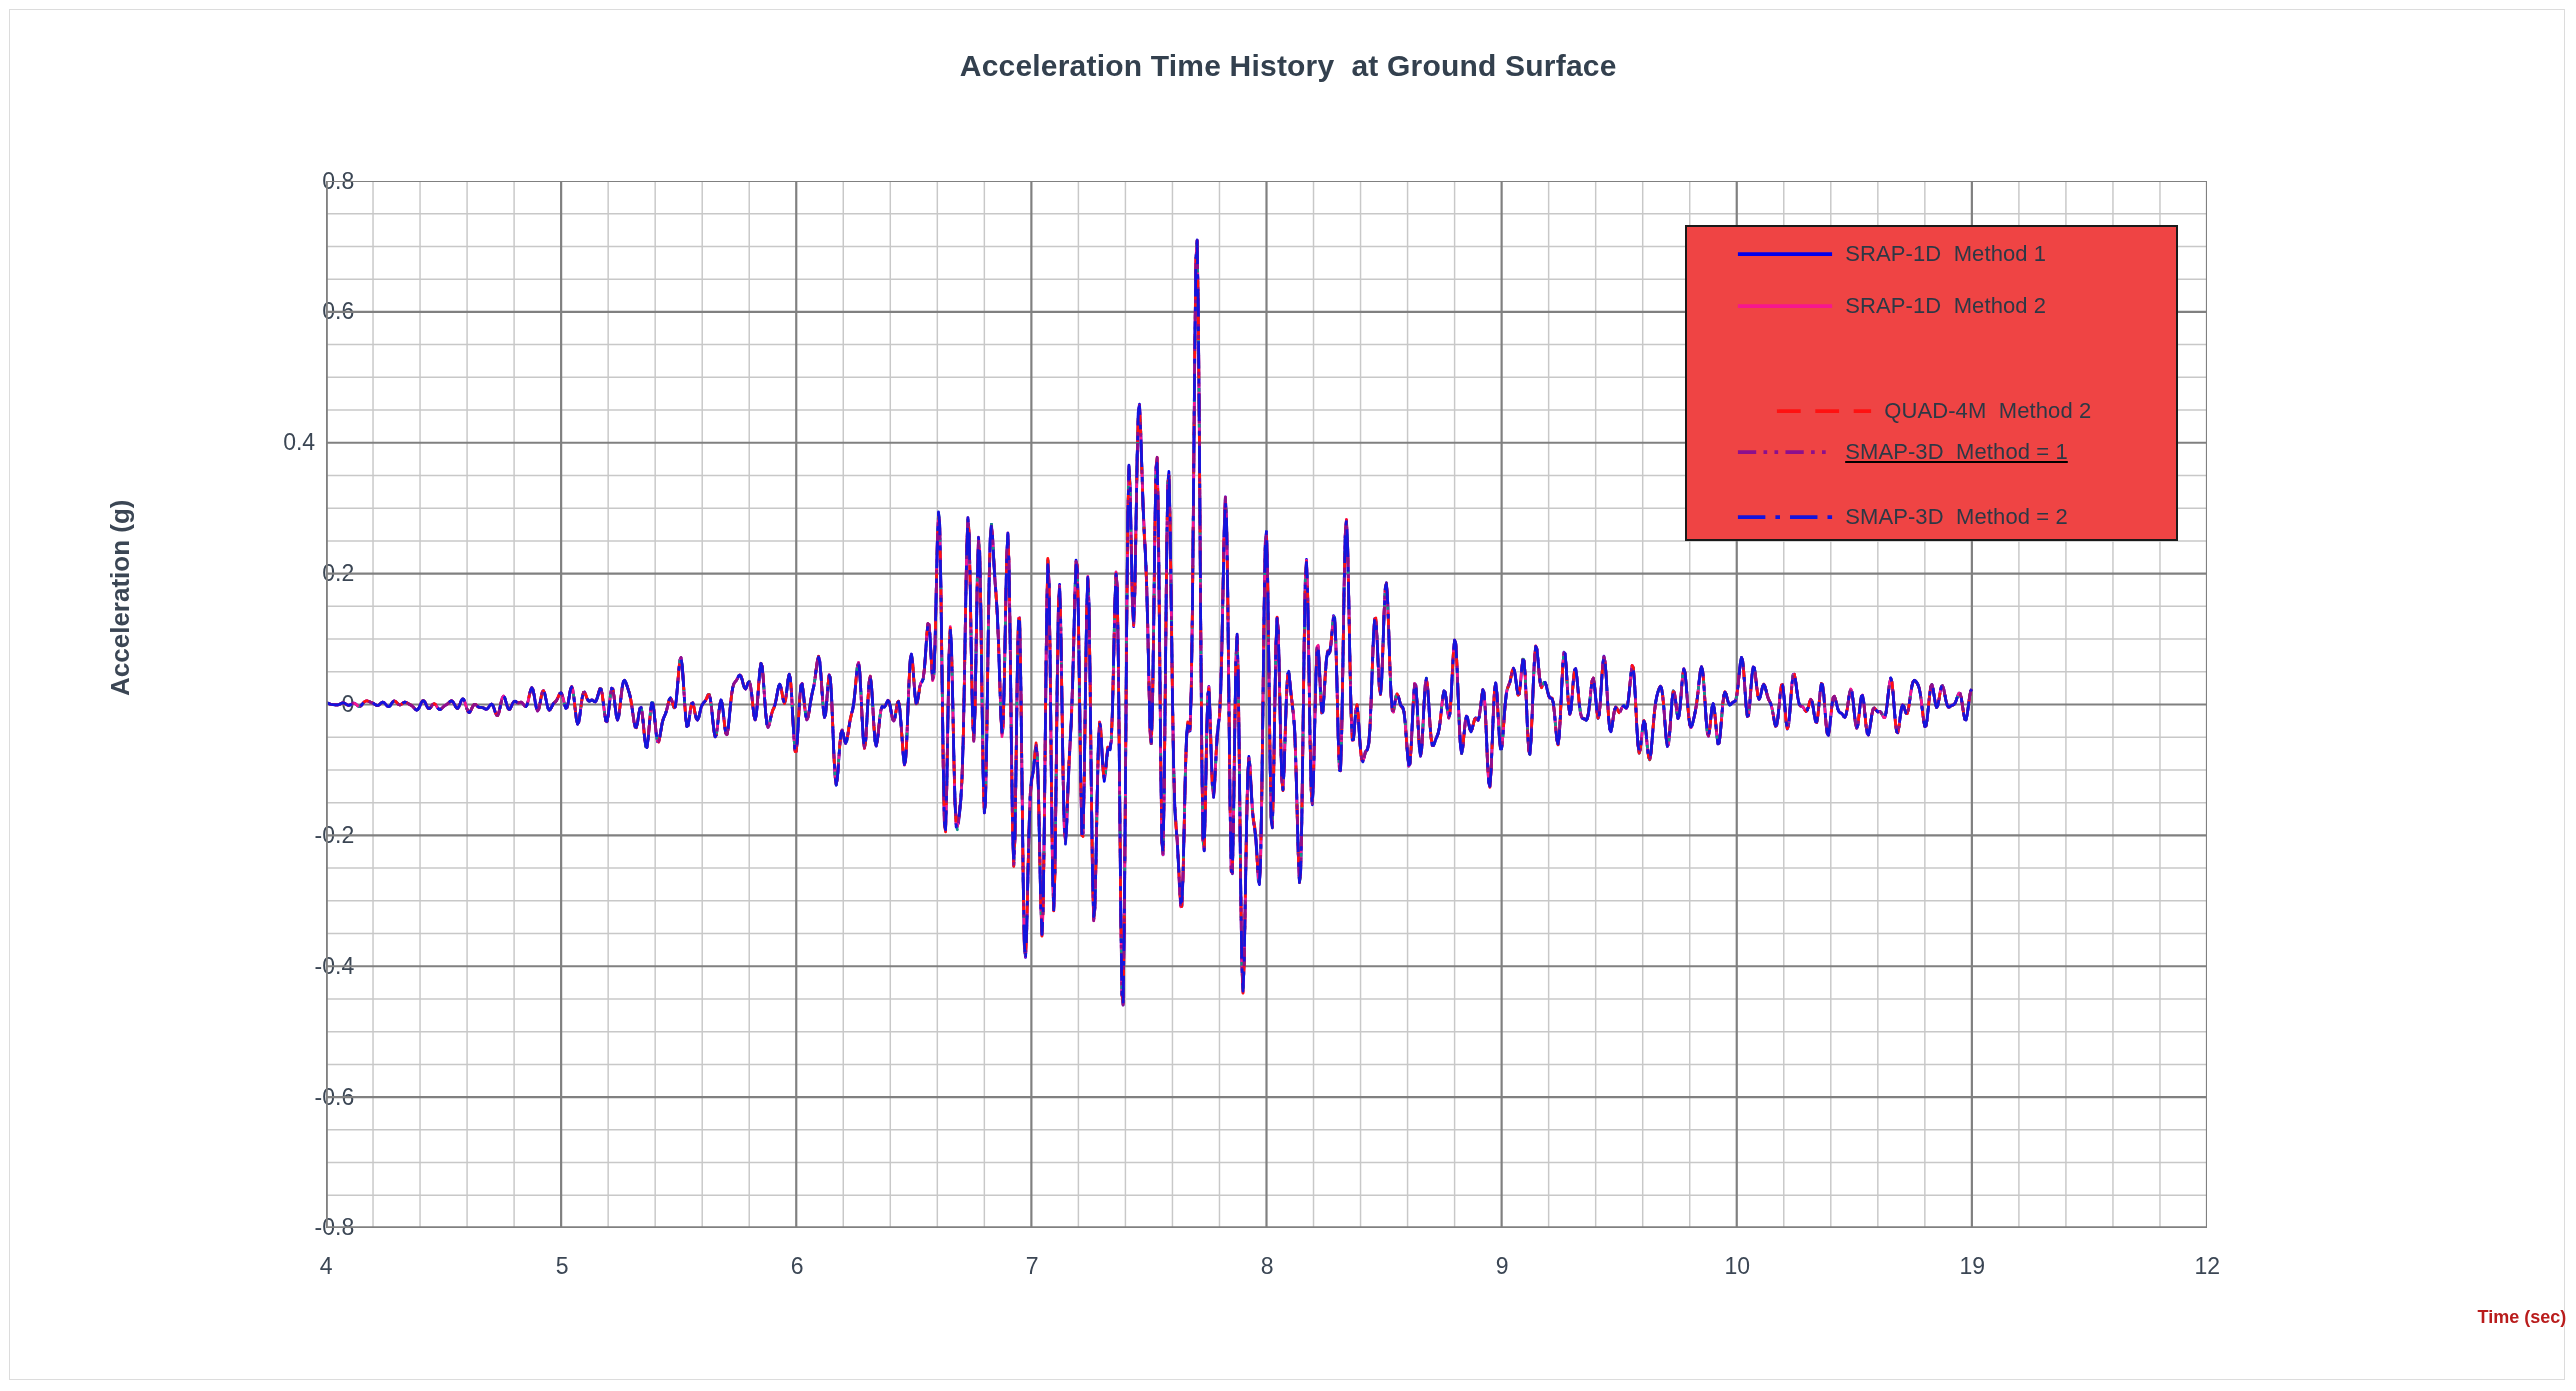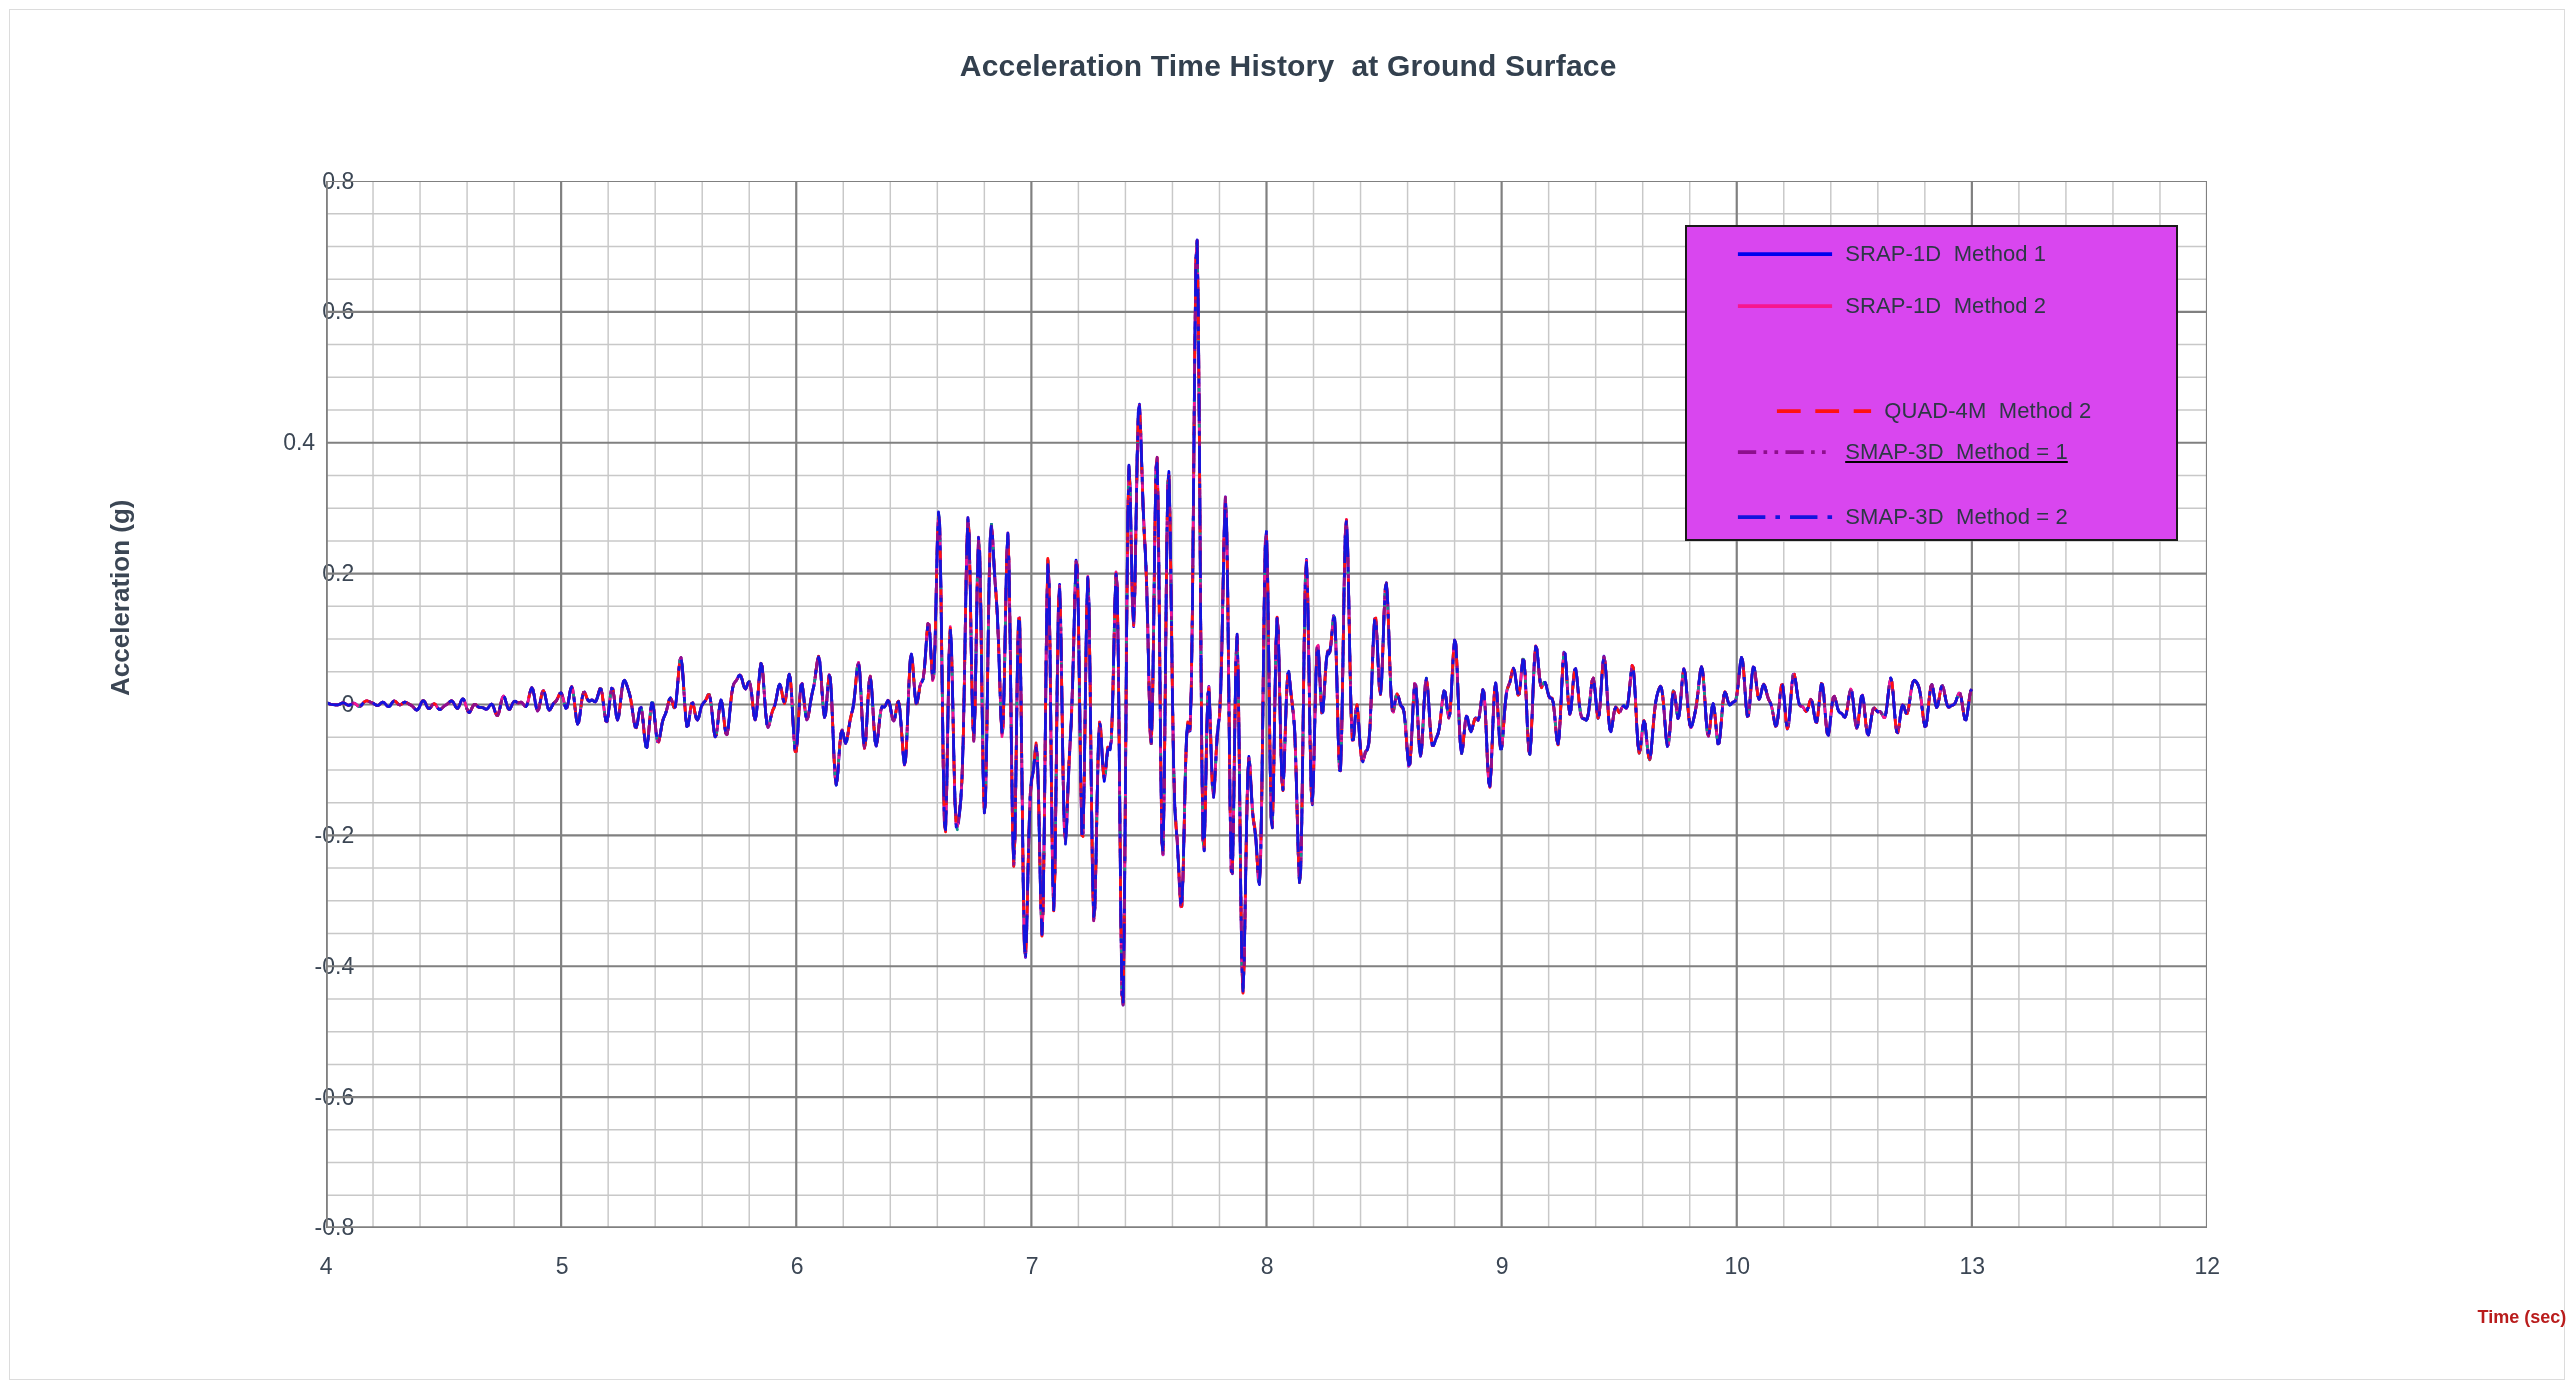--- a/index.html
+++ b/index.html
@@ -55,21 +55,21 @@
     text-align:right;font-size:18px;font-weight:bold;color:#b91c1c;
     white-space:nowrap;
   }
   
   #legend-box{
     position:absolute;
     left:1675px;top:215px;
     width:493px;height:316px;
     box-sizing:border-box;
     border:2.8px solid #1a1a1a;
-    background:#d946ef;
+    background:#ef4444;
     text-align:center;
   }
   .legend-row{
     position:absolute;left:0;width:493px;height:30px;
     display:flex;align-items:center;
   }
   .legend-swatch{
     width:96px;height:18.3px;margin-left:50px;margin-right:12px;
     flex:0 0 96px;position:relative;
   }
@@ -101,21 +101,21 @@
         <div class="ytick" style="top: 1217px;">-0.8</div>
       </div>
     <div id="xtick-container">
         <div class="xtick" style="left: 316px; top: 1243px;">4</div>
         <div class="xtick" style="left: 552px; top: 1243px;">5</div>
         <div class="xtick" style="left: 787px; top: 1243px;">6</div>
         <div class="xtick" style="left: 1022px; top: 1243px;">7</div>
         <div class="xtick" style="left: 1257px; top: 1243px;">8</div>
         <div class="xtick" style="left: 1492px; top: 1243px;">9</div>
         <div class="xtick" style="left: 1727px; top: 1243px;">10</div>
-        <div class="xtick" style="left: 1962px; top: 1243px;">13</div>
+        <div class="xtick" style="left: 1962px; top: 1243px;">19</div>
         <div class="xtick" style="left: 2197px; top: 1243px;">12</div>
       </div>
 
     <div id="plot-area">
       <svg id="plot-svg" viewBox="0 0 2050 1141" preserveAspectRatio="none">
         <g id="grid-minor-group">
             <line x1="51.25" y1="0" x2="51.25" y2="1141" stroke="#c8c8c8" stroke-width="1.6"></line>
             <line x1="102.50" y1="0" x2="102.50" y2="1141" stroke="#c8c8c8" stroke-width="1.6"></line>
             <line x1="153.75" y1="0" x2="153.75" y2="1141" stroke="#c8c8c8" stroke-width="1.6"></line>
             <line x1="205.00" y1="0" x2="205.00" y2="1141" stroke="#c8c8c8" stroke-width="1.6"></line>

